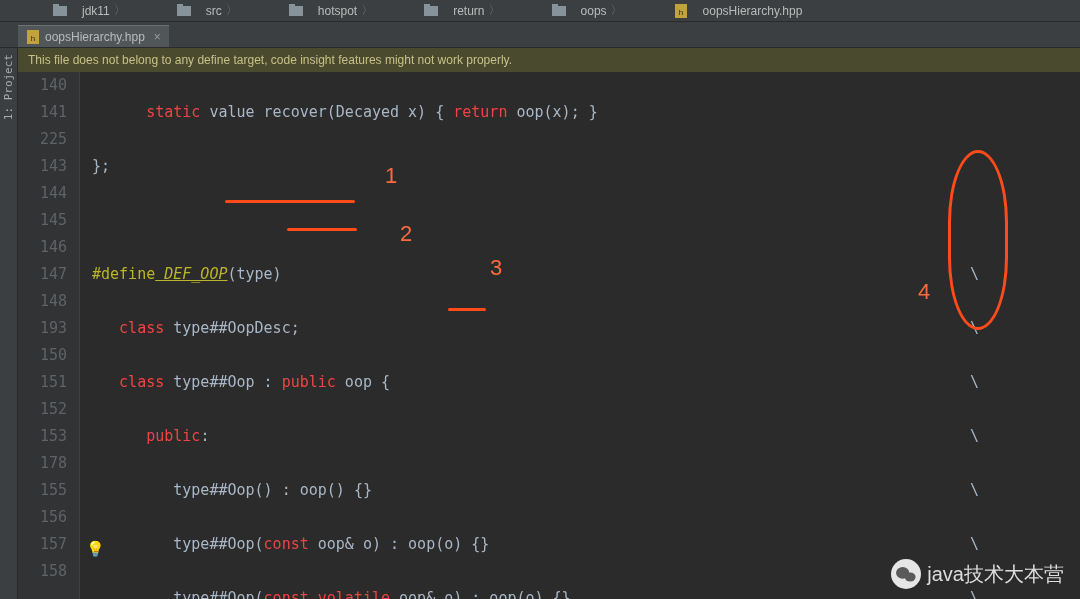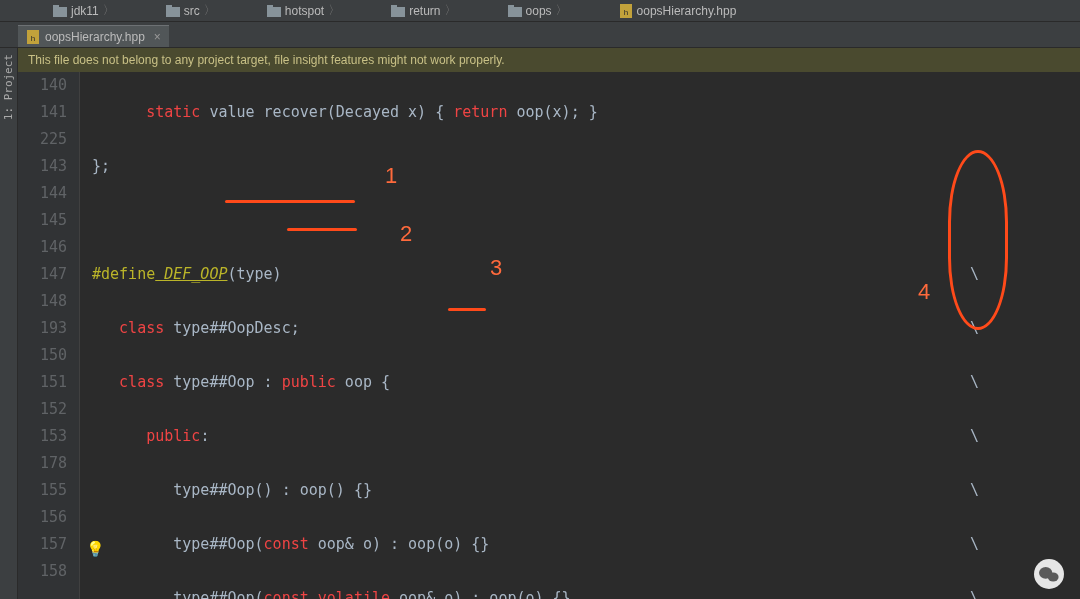--- a/index.html
+++ b/index.html
@@ -18,21 +18,21 @@
     background: #3c3f41;
     border-bottom: 1px solid #2a2a2a;
     display: flex;
     align-items: center;
     padding: 0 6px;
     gap: 4px;
     font-family: "Segoe UI", Arial, sans-serif;
     font-size: 12px;
     color: #bbb;
   }
-  .crumb { display: flex; align-items: center; gap: 4px; white-space: nowrap; padding-left: 47px; }
+  .crumb { display: flex; gap: 15px; white-space: nowrap; padding-left: 47px; }
   .crumb-sep { color: #777; }
   .folder-icon svg, .file-icon svg { display: block; }
   .tabbar {
     height: 26px;
     background: #3c3f41;
     border-bottom: 1px solid #2a2a2a;
     display: flex;
     align-items: flex-end;
     padding-left: 18px;
   }
@@ -220,21 +220,21 @@
     <span>oopsHierarchy.hpp</span>
     <span class="close">×</span>
   </div>
 </div>
 
 <div class="project-tool">
   <span>1: Project</span>
 </div>
 
 <div class="warning-bar">
-  <span>This file does not belong to any project target, file insight features might not work properly.</span>
+  <span>This file does not belong to any define target, code insight features might not work properly.</span>
 </div>
 
 <div class="editor">
   <div class="gutter" id="gutter">
       <div class="ln">140</div>
       <div class="ln">141</div>
       <div class="ln">225</div>
       <div class="ln">143</div>
       <div class="ln">144</div>
       <div class="ln">145</div>
@@ -286,13 +286,14 @@
   </div>
 </div>
 
 <div class="wm">
   <span class="wx-icon">
     <svg width="20" height="17" viewBox="0 0 24 20">
         <ellipse cx="8" cy="8" rx="8" ry="7" fill="#5a5a5a"></ellipse>
         <ellipse cx="17" cy="13" rx="6.5" ry="5.5" fill="#5a5a5a"></ellipse>
       </svg>
   </span>
+  <span>java技术大本营</span>
 </div>
 
 </body></html>

